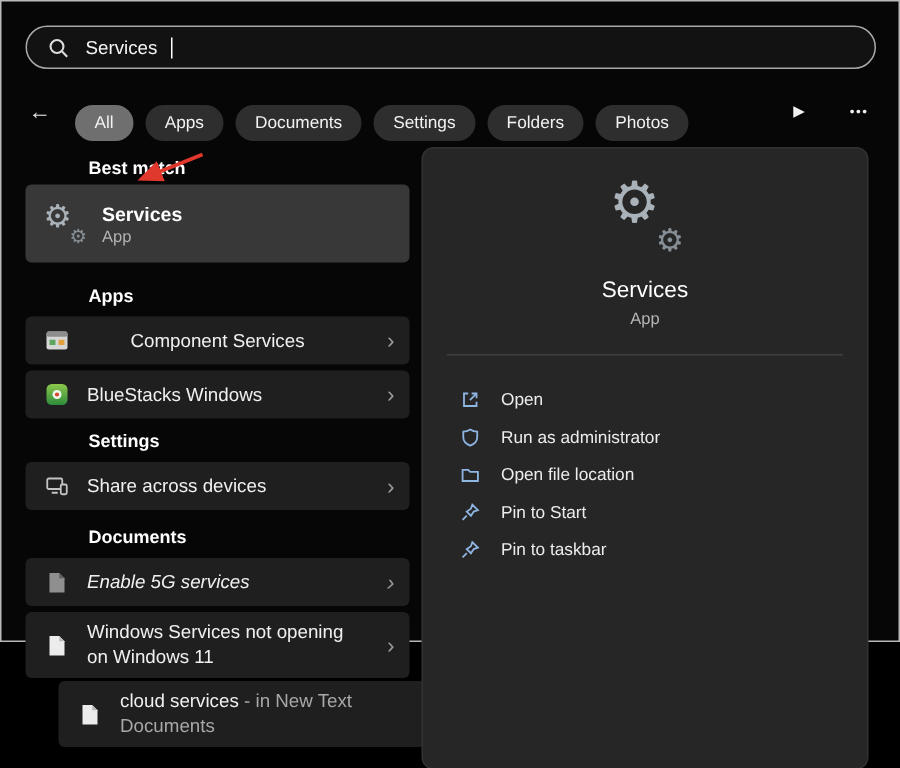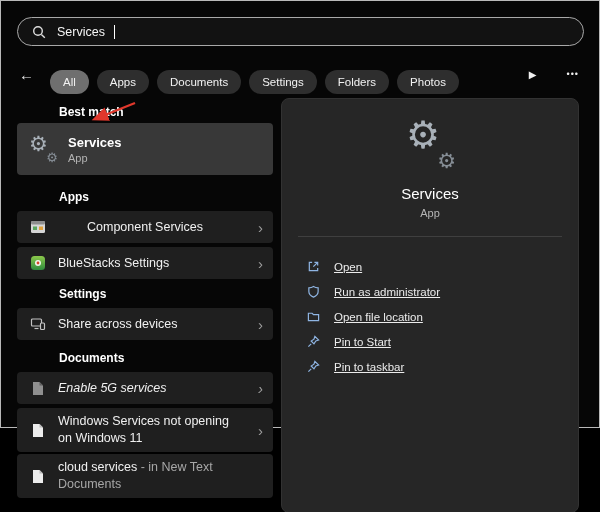--- a/index.html
+++ b/index.html
@@ -75,21 +75,21 @@
   }
   .preview-icon { position:absolute; top:20px; left:0; width:100%; display:flex; justify-content:center; }
   .pgear-wrap { position:relative; width:52px; height:52px; }
   .pgear-big { position:absolute; left:2px; top:-6px; font-size:38px; color:#a9b1b9; }
   .pgear-small { position:absolute; right:0px; bottom:-2px; font-size:21px; color:#868e96; }
   .preview-title { position:absolute; top:86px; width:100%; text-align:center; font-size:15px; color:#fff; }
   .preview-sub { position:absolute; top:108px; width:100%; text-align:center; font-size:11px; color:#b5b5b5; }
   .divider { position:absolute; top:137px; left:16px; right:16px; height:1px; background:#3f3f3f; }
   .actions { position:absolute; top:155px; left:0; right:0; display:flex; flex-direction:column; }
   .action-row { display:flex; align-items:center; gap:12px; padding-left:22px; height:25px; cursor:default; }
-  .action-label { font-size:11.5px; color:#ececec;text-decoration:underline; }
+  .action-label { font-size:11.5px; color:#ececec; }
 </style>
 </head>
 <body>
 
 <div class="stage">
 
   <div class="searchbar">
     <span class="icon16">
       <svg width="14" height="14" viewBox="0 0 14 14">
         <circle cx="6" cy="6" r="4.3" fill="none" stroke="#dddddd" stroke-width="1.4"></circle>
@@ -166,21 +166,21 @@
           <linearGradient id="bsg" x1="0" y1="0" x2="0" y2="1">
             <stop offset="0" stop-color="#8cc84b"></stop>
               <stop offset="1" stop-color="#2e8b3d"></stop>
           </linearGradient>
         </defs>
         <rect x="1" y="1" width="14" height="14" rx="3.5" fill="url(#bsg)"></rect>
         <circle cx="8" cy="8" r="3" fill="#ffffff" opacity="0.9"></circle>
         <circle cx="8" cy="8" r="1.4" fill="#d8462b"></circle>
       </svg>
     </span>
-    <span class="item-title">BlueStacks Settings</span>
+    <span class="item-title">BlueStacks Windows</span>
     <span class="chev">›</span>
   </div>
 
   <div class="section-header" style="top:286px;">Settings</div>
   <div class="item" style="top:307px; height:32px;">
     <span class="icon16">
       <svg width="16" height="14" viewBox="0 0 16 14" fill="none" stroke="#c3c3c3" stroke-width="1.2">
         <rect x="1.5" y="2" width="10" height="7" rx="1"></rect>
         <path d="M4.5 11.5 h4"></path>
         <rect x="10.5" y="6" width="4" height="6.5" rx="1" fill="#1f1f1f"></rect>
@@ -204,21 +204,21 @@
   <div class="item two-line" style="top:407px; height:44px;">
     <span class="icon16">
       <svg width="12" height="15" viewBox="0 0 12 15">
         <path d="M1 1 h6.5 L11 4.5 V14 H1 Z" fill="#ececec"></path>
         <path d="M7.5 1 L11 4.5 H7.5 Z" fill="#b9b9b9"></path>
       </svg>
     </span>
     <span class="item-title">Windows Services not opening on Windows 11</span>
     <span class="chev">›</span>
   </div>
-  <div class="item two-line" style="top:453px; height:44px;">
+  <div class="item two-line" style="top:453px; height:44px;margin-left:22px;">
     <span class="icon16">
       <svg width="12" height="15" viewBox="0 0 12 15">
         <path d="M1 1 h6.5 L11 4.5 V14 H1 Z" fill="#ececec"></path>
         <path d="M7.5 1 L11 4.5 H7.5 Z" fill="#b9b9b9"></path>
       </svg>
     </span>
     <span class="item-title"><span>cloud services</span><span class="dim"> - in New Text Documents</span></span>
   </div>
 
   <div class="preview">

